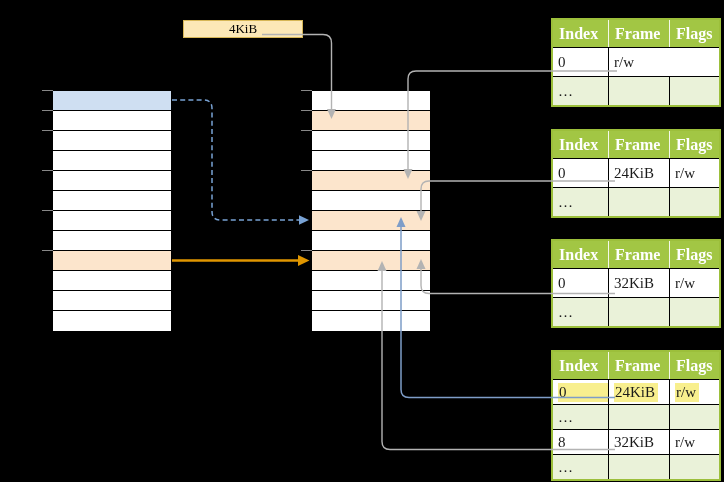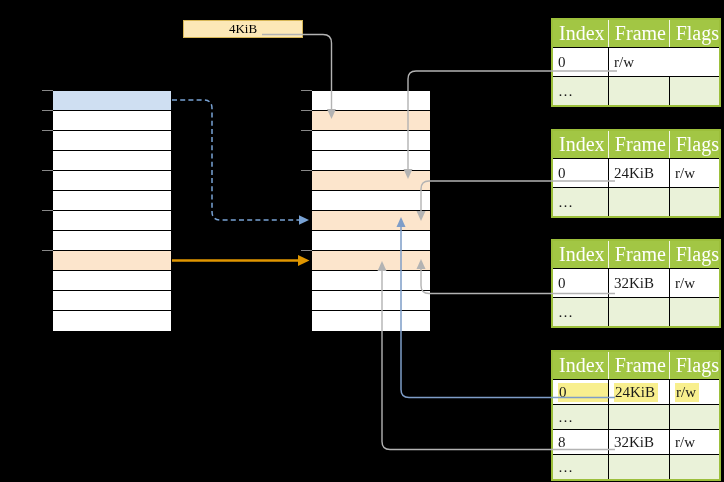--- a/index.html
+++ b/index.html
@@ -26,21 +26,21 @@
   .grid-row:last-child{border-bottom:none;}
   .tick{position:absolute;height:1px;width:11px;background:var(--tick);}
   
   .frame-table{
     position:absolute;left:551px;width:170px;
     border:2px solid var(--tblborder);background:var(--tblborder);
     box-sizing:border-box;
   }
   .ft-header{display:flex;height:27px;background:var(--tblhead);}
   .ft-header .cell{
-    color:#fff;font-weight:normal;font-size:20px;
+    color:#fff;font-weight:bold;font-size:16px;
     display:flex;align-items:center;padding-left:6px;box-sizing:border-box;
     border-left:1px solid #f4f8ea;
   }
   .ft-header .cell:first-child{border-left:none;}
   .ft-row{display:flex;background:#fff;border-top:1px solid #000;}
   .ft-row.shaded{background:var(--tblshade);}
   .ft-row .cell{
     color:#1a1a1a;font-size:15px;
     display:flex;align-items:center;padding-left:5px;box-sizing:border-box;
     border-left:1px solid #000;overflow:hidden;white-space:nowrap;

